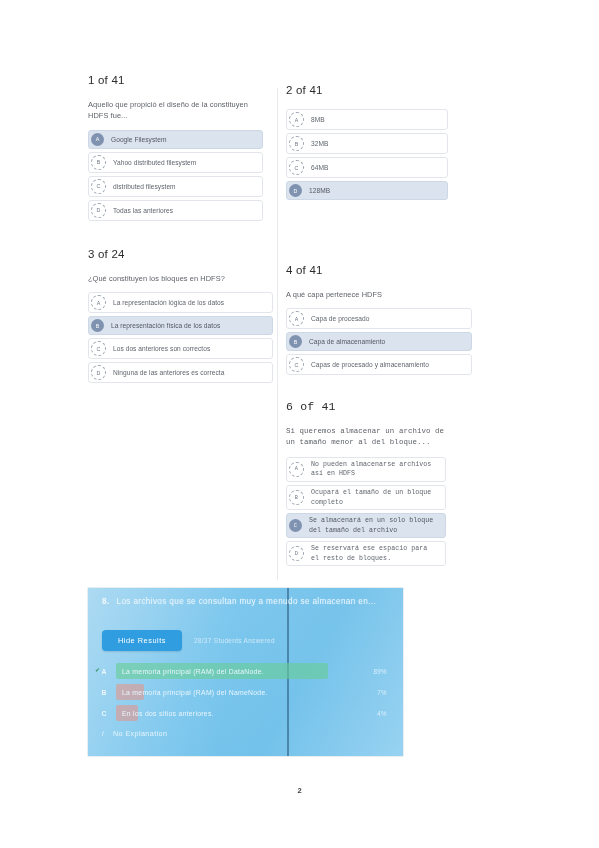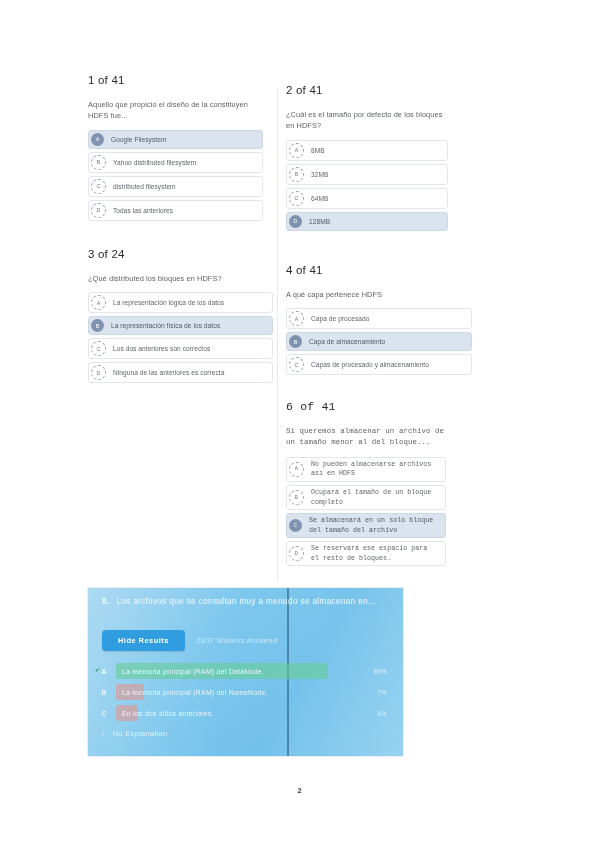--- a/index.html
+++ b/index.html
@@ -90,21 +90,21 @@
     display:flex;gap:7px;
     font-size:8.2px;color:#eaf6fd;line-height:1.45;
     letter-spacing:.35px;
     text-shadow:0 0 2px rgba(255,255,255,.25);
   }
   .res-qnum{font-weight:700;}
   .res-ctrl{position:absolute;left:14px;top:42px;display:flex;align-items:center;gap:12px;}
   .hide-btn{
     background:#2f9de0;
     color:#ffffff;
-    font-size:7.4px;font-weight:700;letter-spacing:.5px;
+    font-size:7.4px;font-weight:400;letter-spacing:.5px;
     padding:6px 16px;border-radius:4px;border:none;
     box-shadow:0 1px 2px rgba(0,0,0,.12);
     white-space:nowrap;
   }
   .answered{
     font-size:6.4px;color:#cfe9f8;letter-spacing:.35px;
   }
 
   .res-opts{position:absolute;left:4px;top:73px;width:307px;}
   .res-row{
@@ -172,21 +172,20 @@
         </div>
         <div class="opt">
           <span class="badge">D</span>
           <span class="otext">Todas las anteriores</span>
         </div>
       </div>
     </div>
 
     <div class="qcard" style="left:286px;top:84px;width:162px;">
       <div class="qhead">2 of 41</div>
-      <div class="qtext">¿Cuál es el tamaño por defecto de los bloques en HDFS?</div>
       <div class="opts">
         <div class="opt">
           <span class="badge">A</span>
           <span class="otext">8MB</span>
         </div>
         <div class="opt">
           <span class="badge">B</span>
           <span class="otext">32MB</span>
         </div>
         <div class="opt">
@@ -195,21 +194,21 @@
         </div>
         <div class="opt sel">
           <span class="badge">D</span>
           <span class="otext">128MB</span>
         </div>
       </div>
     </div>
 
     <div class="qcard" style="left:88px;top:248px;width:185px;">
       <div class="qhead">3 of 24</div>
-      <div class="qtext">¿Qué distributed los bloques en HDFS?</div>
+      <div class="qtext">¿Qué constituyen los bloques en HDFS?</div>
       <div class="opts">
         <div class="opt">
           <span class="badge">A</span>
           <span class="otext">La representación lógica de los datos</span>
         </div>
         <div class="opt sel">
           <span class="badge">B</span>
           <span class="otext">La representación física de los datos</span>
         </div>
         <div class="opt">

